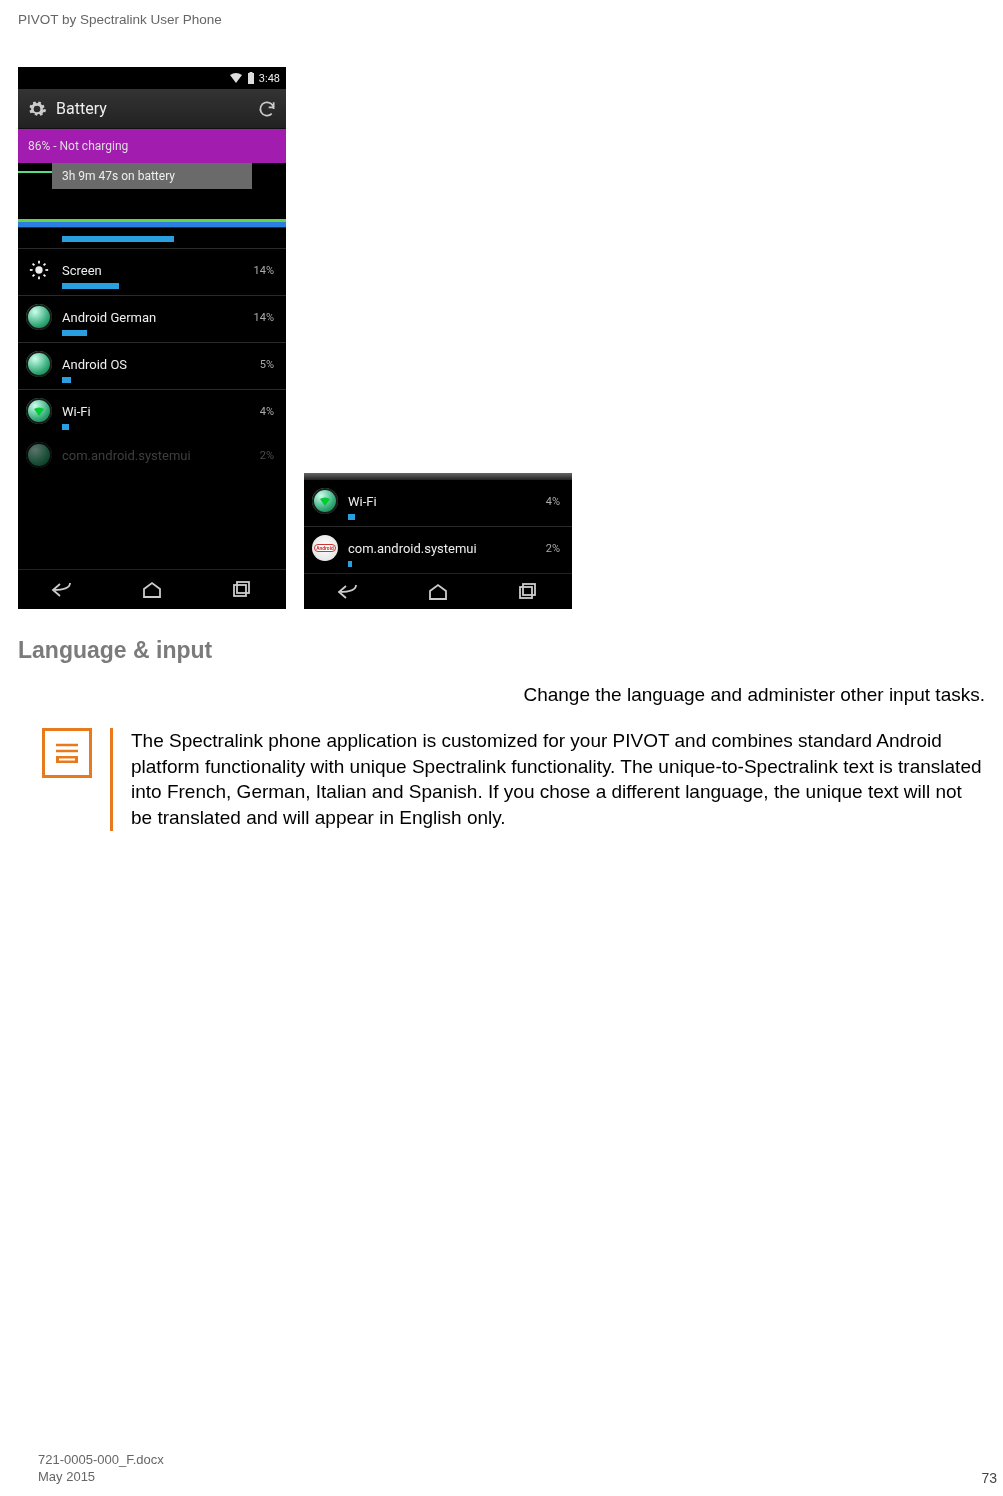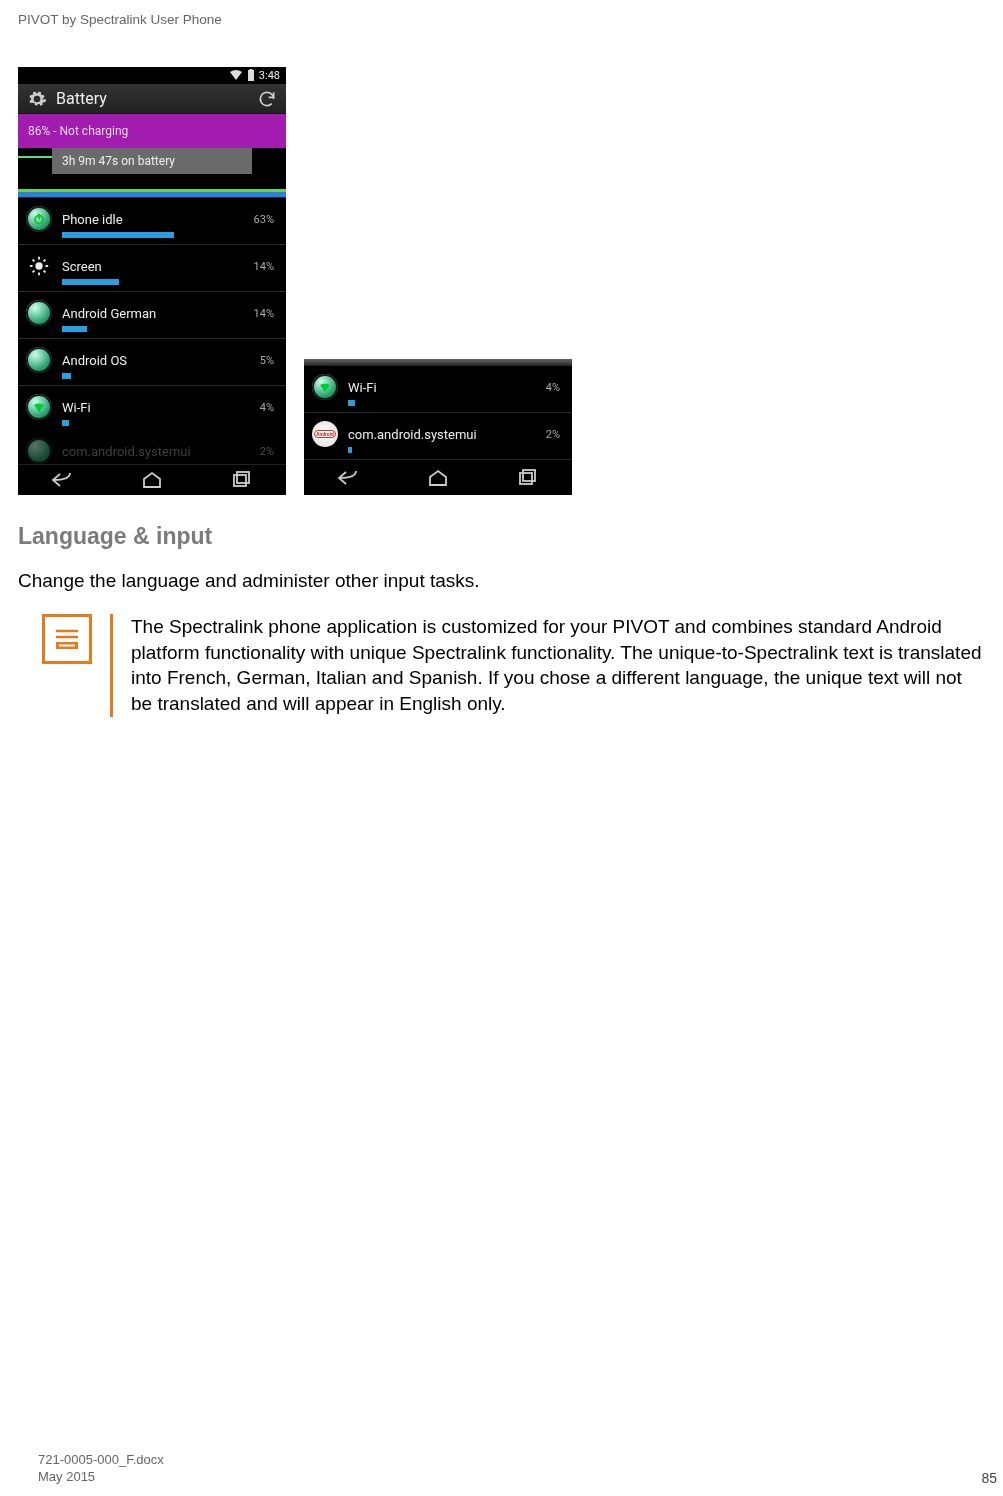--- a/index.html
+++ b/index.html
@@ -23,21 +23,21 @@
       margin-top: 6px;
     }
     .phone {
       width: 268px;
       background: #000;
       color: #fff;
       font-family: Roboto, Arial, sans-serif;
       display: flex;
       flex-direction: column;
     }
-    .phone.tall { height: 428px; }
+    .phone.tall { height: 542px; }
     .phone.short { height: 136px; }
 
     .status-bar {
       height: 22px;
       background: #000;
       display: flex;
       justify-content: flex-end;
       align-items: center;
       gap: 4px;
       padding: 0 6px;
@@ -218,20 +218,21 @@
       font-size: 23px;
       font-weight: bold;
       color: #7b7b7b;
       margin-top: 28px;
       margin-bottom: 20px;
     }
     .body-text {
       font-size: 19px;
       color: #000;
       margin-bottom: 22px;
+      text-align: right;
     }
     .note-block {
       display: flex;
       gap: 18px;
       align-items: flex-start;
       margin-left: 24px;
     }
     .note-icon {
       width: 50px;
       height: 50px;
@@ -311,30 +312,20 @@
 
     <div class="status-line">86% - Not charging</div>
 
     <div class="graph">
       <div class="graph-line-top"></div>
       <div class="graph-label">3h 9m 47s on battery</div>
       <div class="graph-bottom-strip"></div>
     </div>
 
     <div class="bitem">
-      <div class="bitem-row">
-        <span class="bitem-icon ring">
-          <svg width="14" height="14" viewBox="0 0 24 24" fill="none" stroke="#0c2" stroke-width="3">
-              <circle cx="12" cy="13" r="7"></circle>
-              <line x1="12" y1="3" x2="12" y2="12"></line>
-            </svg>
-        </span>
-        <span class="bitem-label">Phone idle</span>
-        <span class="bitem-pct">63%</span>
-      </div>
       <div class="bitem-bar-row">
           <div class="bbar-track">
             <div class="bbar-fill" style="width:63%"></div>
           </div>
         </div>
     </div>
 
     <div class="bitem">
       <div class="bitem-row">
         <span class="bitem-icon">
@@ -499,14 +490,14 @@
   <div class="note-body">
     <div class="note-text">The Spectralink phone application is customized for your PIVOT and combines standard Android platform functionality with unique Spectralink functionality. The unique-to-Spectralink text is translated into French, German, Italian and Spanish. If you chose a different language, the unique text will not be translated and will appear in English only.</div>
   </div>
 </div>
 
 <div class="footer">
   <div class="footer-left">
     <div>721-0005-000_F.docx</div>
     <div>May 2015</div>
   </div>
-  <div class="footer-right">85</div>
+  <div class="footer-right">73</div>
 </div>
 
 </body></html>

